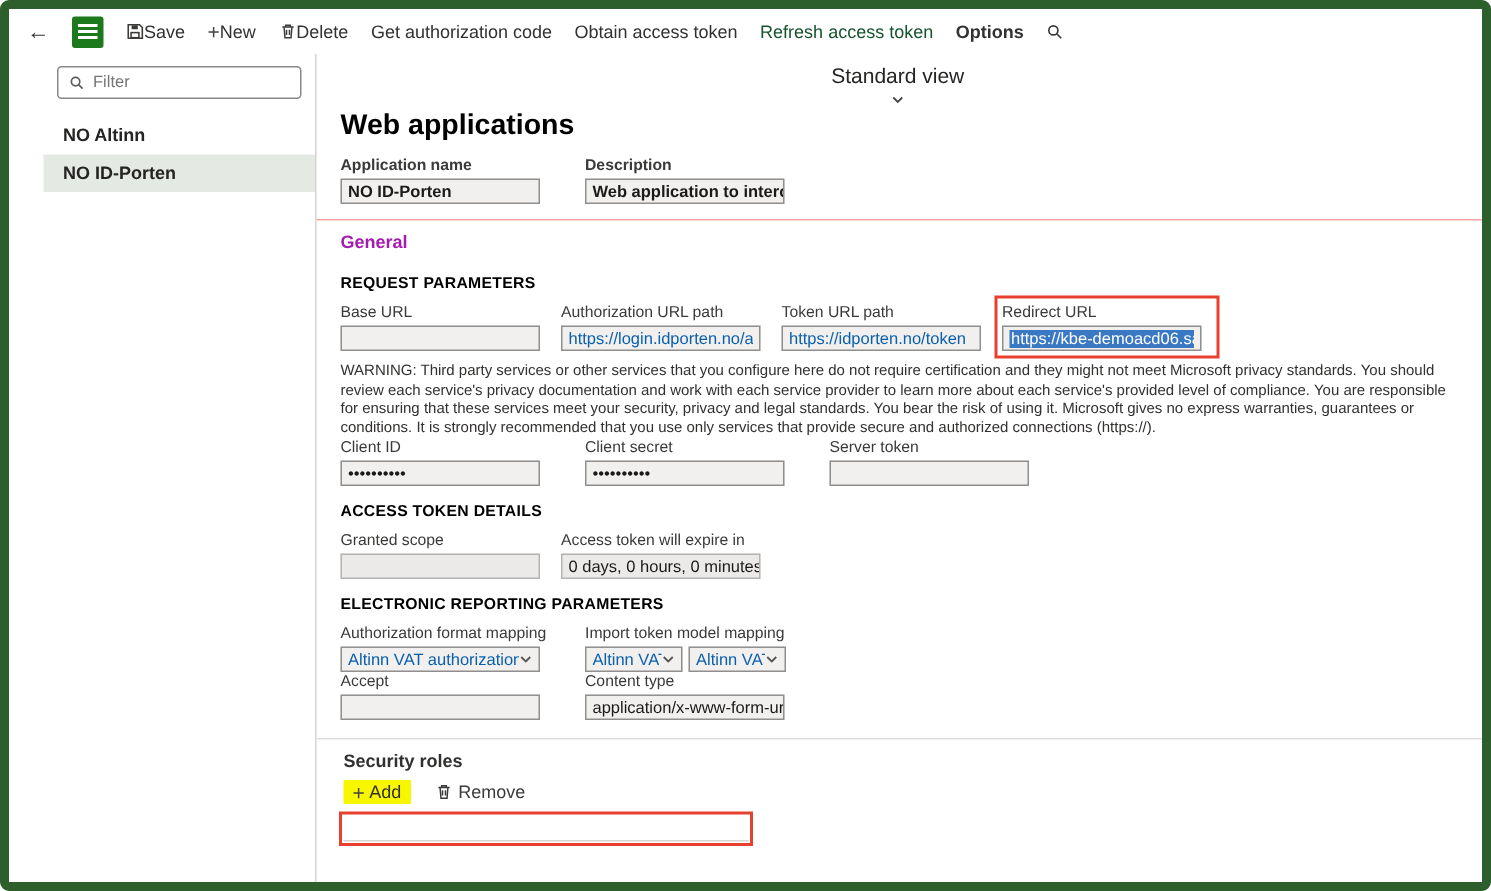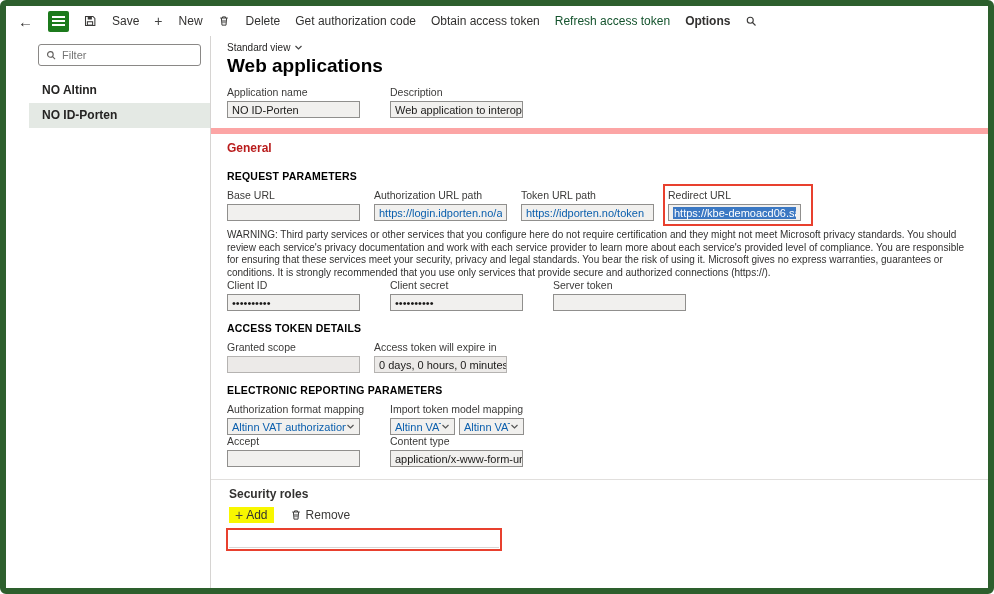--- a/index.html
+++ b/index.html
@@ -1,56 +1,56 @@
 <!DOCTYPE html>
 <html><head>
 <meta charset="utf-8">
 <style>
   * { margin:0; padding:0; box-sizing:border-box; }
   body { background:#fff; font-family:"Liberation Sans", sans-serif; }
   .frame { width:994px; height:594px; border:6px solid #2d5f2d; border-radius:6px; background:#fff; overflow:hidden; display:flex; flex-direction:column; }
 
   
   .topbar { height:30px; flex:0 0 30px; display:flex; align-items:center; gap:15px; padding:0 12px; font-size:12px; color:#323130; background:#fff; }
-  .tbtn { display:inline-flex; align-items:center; gap:16px; background:none; border:none; font:inherit; color:#323130; cursor:pointer; white-space:nowrap; }
+  .tbtn { display:inline-flex; align-items:center; gap:0; background:none; border:none; font:inherit; color:#323130; cursor:pointer; white-space:nowrap; }
   .tbtn.disabled { color:#14532d; cursor:default; }
   .tbtn.options { font-weight:600; }
   .back { font-size:15px; color:#323130; cursor:pointer; line-height:1; }
   .hamburger { width:21px; height:21px; background:#1c7a1c; border-radius:2px; display:inline-flex; flex-direction:column; justify-content:center; align-items:center; gap:2px; cursor:pointer; }
   .hamburger i { display:block; width:13px; height:2px; background:#fff; }
   .ticon { width:12px; height:12px; flex:0 0 12px; }
   .plus { font-size:14px; line-height:1; color:#444; }
 
   
   .bodywrap { flex:1; display:flex; min-height:0;padding-left:23px; }
   .sidebar { width:182px; flex:0 0 182px; border-right:1px solid #d6d4d2; padding-top:8px; }
   .filterbox { margin:0 9px 12px 9px; height:22px; border:1px solid #8a8886; border-radius:3px; display:flex; align-items:center; gap:5px; padding:0 6px; background:#fff; }
   .filterbox input { border:none; outline:none; flex:1; font-size:11px; font-family:inherit; color:#323130; min-width:0; }
   .navitem { height:25px; line-height:25px; padding-left:13px; font-size:12px; font-weight:600; color:#252423; cursor:pointer; }
   .navitem.selected { background:#e4e9e4; }
 
   .main { flex:1; padding:6px 18px 0 16px; font-size:11px; color:#252423; overflow:hidden; }
 
   
-  .viewsel { display:flex; align-items:center; gap:4px; font-size:10px; color:#252423; cursor:pointer; }
+  .viewsel { display:flex; align-items:center; gap:4px; font-size:14px; color:#252423; cursor:pointer;flex-direction:column; }
   h1.title { font-size:19px; font-weight:700; color:#000; margin:2px 0 9px 0; }
 
   .row { display:flex; }
   .field { width:140px; margin-right:0; }
   .field + .field { margin-left:7px; }
   .row.wide .field + .field { margin-left:23px; }
   .field label { display:block; font-size:10.5px; color:#3b3a39; margin-bottom:3px; white-space:nowrap; }
   .tb { width:133px; height:17px; background:#f1f0ee; border:1px solid #908f8d; font-size:11px; padding:0 4px; display:flex; align-items:center; white-space:nowrap; overflow:hidden; color:#1b1a19; }
   .tb.dd { justify-content:space-between; }
   .tb .link, a.link { color:#0b5fad; text-decoration:none; overflow:hidden; white-space:nowrap; }
   .tb.disabled { background:#eceae8; border-color:#b5b3b1; }
   .sel { background:#3b78c3; color:#fff; padding:0 1px; overflow:hidden; white-space:nowrap; }
   .annot { outline:2px solid #e8402e; outline-offset:3px; }
 
-  .fasttab { border-top:6px solid #fca5a5; margin:10px -18px 0 -16px; padding:7px 18px 4px 16px; font-size:12px; font-weight:600; color:#b91c1c; cursor:pointer; }
+  .fasttab { border-top:1px solid #fca5a5; margin:10px -18px 0 -16px; padding:7px 18px 4px 16px; font-size:12px; font-weight:600; color:#a21caf; cursor:pointer; }
   .sec-title { font-size:10.5px; font-weight:700; color:#000; margin:11px 0 7px 0; letter-spacing:.2px; }
   .warning { font-size:10px; line-height:1.26; color:#323130; margin-top:8px; max-width:778px; }
 
   .ddpair { display:flex; gap:4px; }
   .ddpair .tb { width:65px; }
 
   
   .roles-divider { border-top:1px solid #e1dfdd; margin:12px -18px 0 -16px; }
   .roles-title { font-size:12px; font-weight:600; margin:7px 0 6px 2px; color:#323130; }
   .roles-toolbar { display:flex; align-items:center; gap:16px; font-size:12px; margin:0 0 8px 2px; }
@@ -128,21 +128,21 @@
     <main class="main">
 
       <div class="viewsel">
         <span>Standard view</span>
         <svg class="cic" viewBox="0 0 12 12" fill="none" stroke="#444" stroke-width="1.6">
             <path d="M2 4l4 4 4-4"></path>
           </svg>
       </div>
       <h1 class="title">Web applications</h1>
 
-      <div class="row wide" style="margin-bottom:2px;">
+      <div class="row wide" style="margin-bottom:2px;font-weight:bold;">
         <div class="field">
           <label>Application name</label>
           <div class="tb">NO ID-Porten</div>
         </div>
         <div class="field">
           <label>Description</label>
           <div class="tb">Web application to interoper...</div>
         </div>
       </div>
 

